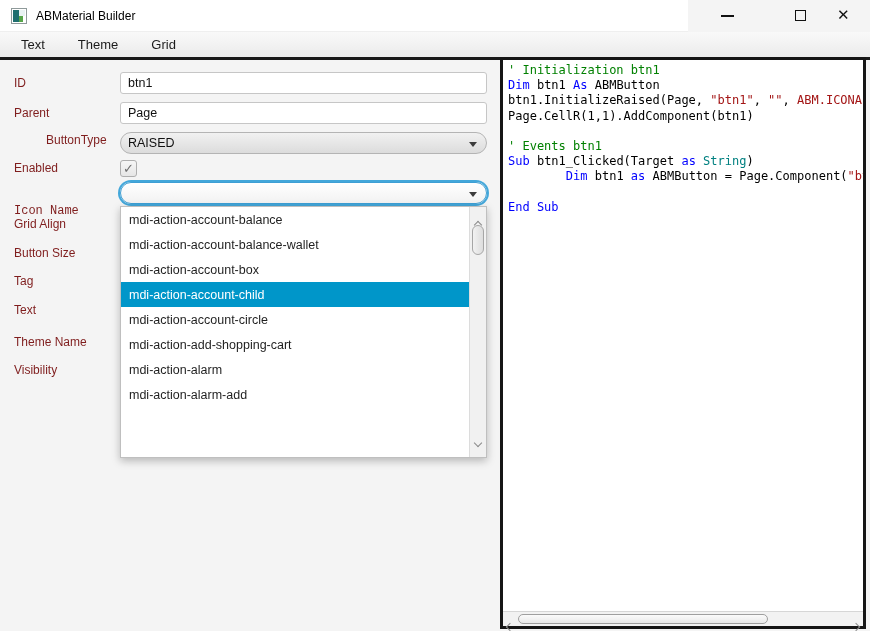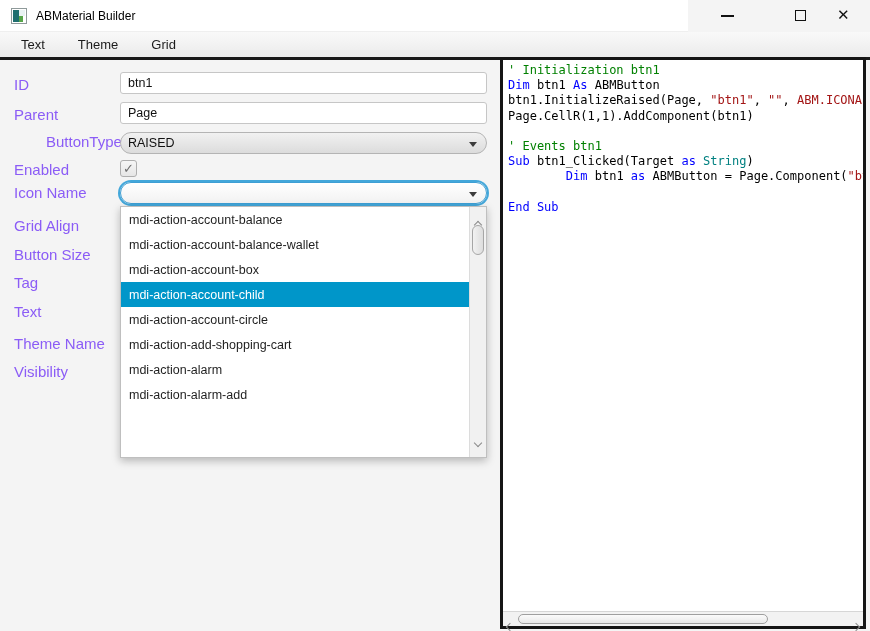--- a/index.html
+++ b/index.html
@@ -31,21 +31,21 @@
   .glyph-close { position:absolute; left:14px; top:6px; font-size:15px; font-weight:400; color:#111; }
   
   .menubar {
     position:absolute; left:0; top:32px; width:870px; height:25px;
     background:linear-gradient(#f9f9f9,#ebebeb);
     padding-left:18px; display:flex; align-items:center;
   }
   .menu-item { font-size:13px; color:#1c1c1c; margin-right:27px; padding:2px 3px; }
   .dark-line { position:absolute; left:0; top:57px; width:870px; height:3px; background:#191919; }
   
-  .form-label { position:absolute; left:14px; font-size:15px; color:#8b5cf6; white-space:nowrap; }
+  .form-label { position:absolute; left:14px; font-size:12px; color:#7f1d1d; white-space:nowrap; }
   .txt-input {
     position:absolute; left:120px; width:367px; height:22px;
     border:1px solid #c6c6c6; border-radius:3px; background:#fff;
     font-family:"Liberation Sans",sans-serif; font-size:12.5px; color:#111;
     padding:0 0 0 7px; outline:none;
   }
   .combo {
     position:absolute; left:120px; width:367px; height:22px;
     border:1px solid #b4b4b4; border-radius:11px;
     background:linear-gradient(#f1f1f1,#dcdcdc);
@@ -148,21 +148,21 @@
   <span class="menu-item">Grid</span>
 </div>
 <div class="dark-line"></div>
 
 <div>
   <div id="form-labels">
       <div class="form-label" style="top: 76px;">ID</div>
       <div class="form-label" style="top: 106px;">Parent</div>
       <div class="form-label" style="top: 133px; margin-left: 32px;">ButtonType</div>
       <div class="form-label" style="top: 161px;">Enabled</div>
-      <div class="form-label" style="top: 184px;">Icon Name</div>
+      <div class="form-label" style="top: 204px; font-family: Liberation Mono, monospace;">Icon Name</div>
       <div class="form-label" style="top: 217px;">Grid Align</div>
       <div class="form-label" style="top: 246px;">Button Size</div>
       <div class="form-label" style="top: 274px;">Tag</div>
       <div class="form-label" style="top: 303px;">Text</div>
       <div class="form-label" style="top: 335px;">Theme Name</div>
       <div class="form-label" style="top: 363px;">Visibility</div>
     </div>
 
   <input class="txt-input" style="top: 72px;" readonly="" value="btn1">
   <input class="txt-input" style="top: 102px;" readonly="" value="Page">

